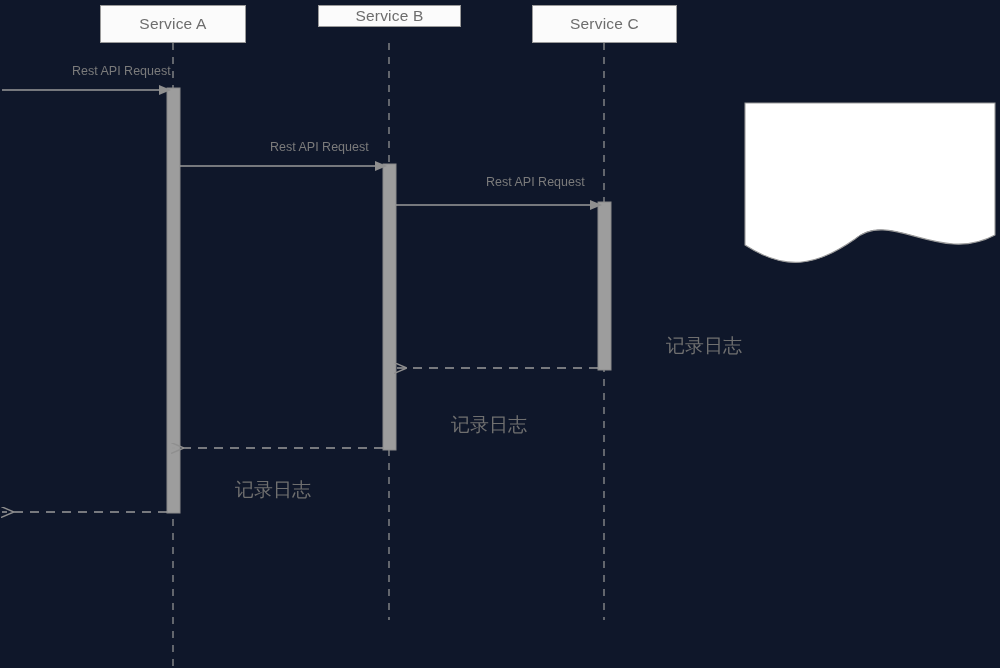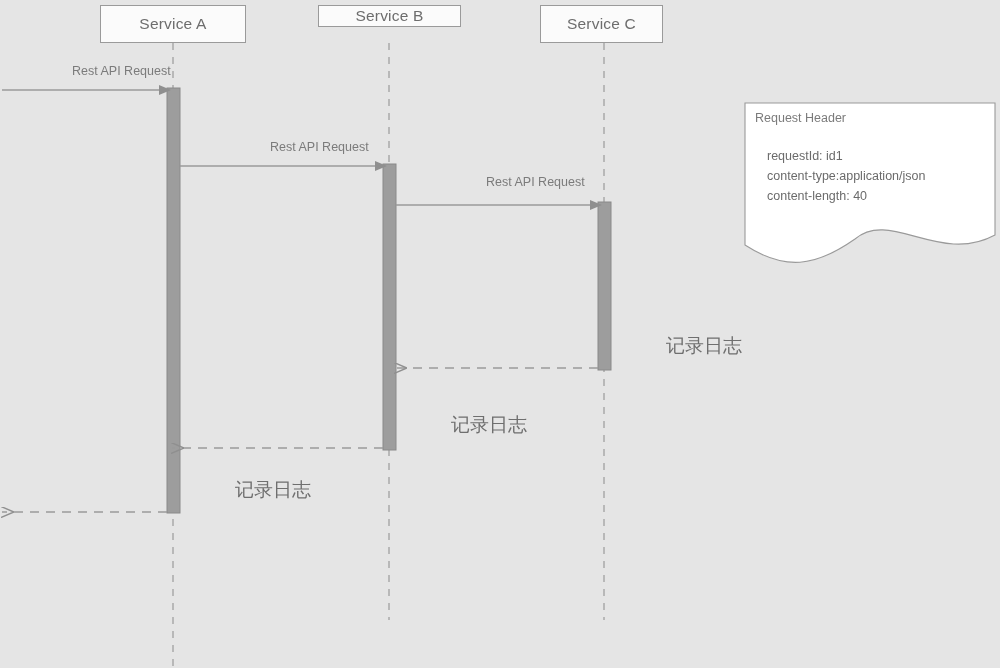--- a/index.html
+++ b/index.html
@@ -7,21 +7,21 @@
     padding: 0;
     background: #ffffff;
   }
   body {
     font-family: "Liberation Sans", "DejaVu Sans", sans-serif;
   }
   #canvas {
     position: relative;
     width: 1000px;
     height: 668px;
-    background: #e5e5e5;
+    background: #0f172a;
     overflow: hidden;
   }
   #diagram-svg {
     position: absolute;
     left: 0;
     top: 0;
     width: 1000px;
     height: 668px;
   }
   .lifeline-header-box {
@@ -120,35 +120,27 @@
       </g>
   </svg>
 
   <div id="header-boxes">
       <div class="lifeline-header-box" style="left: 100px; top: 5px; width: 146px; height: 38px;">
         <span class="lifeline-header-label">Service A</span>
       </div>
       <div class="lifeline-header-box" style="left: 318px; top: 5px; width: 143px; height: 22px;">
         <span class="lifeline-header-label">Service B</span>
       </div>
-      <div class="lifeline-header-box" style="left: 532px; top: 5px; width: 123px; height: 38px; margin-left: 8px;">
+      <div class="lifeline-header-box" style="left: 532px; top: 5px; width: 145px; height: 38px;">
         <span class="lifeline-header-label">Service C</span>
       </div>
     </div>
   <div id="message-labels">
       <div class="msg-label" style="left: 24px; top: 64px;">Rest API Request</div>
       <div class="msg-label" style="left: 222px; top: 140px;">Rest API Request</div>
       <div class="msg-label" style="left: 438px; top: 175px;">Rest API Request</div>
       <div class="msg-label cjk" style="left: 618px; top: 333px;">记录日志</div>
       <div class="msg-label cjk" style="left: 403px; top: 412px;">记录日志</div>
       <div class="msg-label cjk" style="left: 187px; top: 477px;">记录日志</div>
     </div>
 
-  <div class="note-box">
-    <div class="note-text-layer">
-      <div class="note-title">Request Header</div>
-      <div class="note-line l0">requestId: id1</div>
-      <div class="note-line l1">content-type:application/json</div>
-      <div class="note-line l2">content-length: 40</div>
-    </div>
-  </div>
 
 </div>
 
 </body></html>

